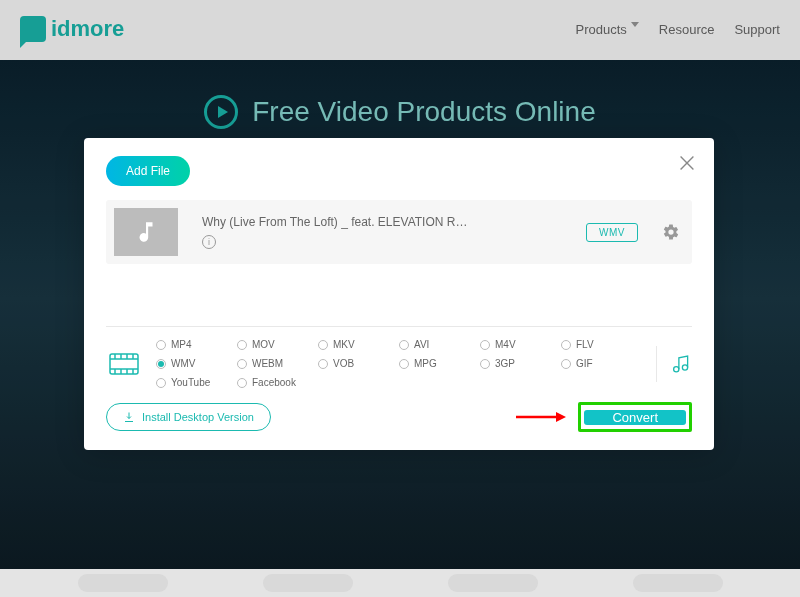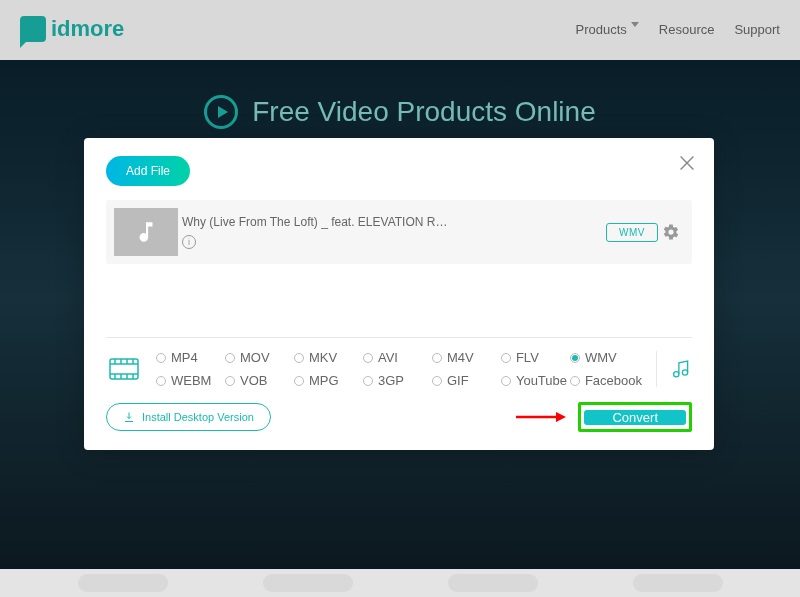--- a/index.html
+++ b/index.html
@@ -22,33 +22,33 @@
     .overlay { position: absolute; inset: 0; background: rgba(0,0,0,0.15); }
     
     .modal { position: absolute; top: 138px; left: 84px; width: 630px; height: 312px; background: #fff; border-radius: 4px; box-shadow: 0 4px 30px rgba(0,0,0,0.2); padding: 18px 22px; display: flex; flex-direction: column; }
     
     .close-x { position: absolute; top: 14px; right: 16px; width: 22px; height: 22px; cursor: pointer; color: #888; }
     .close-x svg { width: 100%; height: 100%; }
     
     .add-file-btn { background: linear-gradient(90deg, #00b6e4, #00d2a8); color: #fff; font-size: 12px; padding: 8px 20px; border-radius: 18px; border: none; cursor: pointer; align-self: flex-start; }
     
     .file-list { margin-top: 14px; }
-    .file-row { background: #f6f6f6; border-radius: 3px; padding: 8px 12px 8px 8px; display: flex; align-items: center; gap: 4px; }
+    .file-row { background: #f6f6f6; border-radius: 3px; padding: 8px 12px 8px 8px; display: flex; align-items: center; gap: 24px; }
     .thumb { width: 64px; height: 48px; background: #bcbcbc; display: flex; align-items: center; justify-content: center; color: #fff; }
     .file-meta { flex: 1; display: flex; flex-direction: column; gap: 6px; }
     .file-name { font-size: 12px; color: #666; }
     .file-info-icon { width: 14px; height: 14px; border: 1px solid #999; border-radius: 50%; font-size: 9px; color: #999; display: inline-flex; align-items: center; justify-content: center; }
     .format-badge { border: 1px solid #1bbab0; color: #1bbab0; font-size: 10px; padding: 3px 12px; border-radius: 3px; cursor: pointer; letter-spacing: 0.5px; }
     .gear { width: 18px; height: 18px; cursor: pointer; color: #999; }
     
     .modal-spacer { flex: 1; }
     
     .format-section { border-top: 1px solid #e8e8e8; padding-top: 12px; display: flex; align-items: center; gap: 14px; }
     .video-icon-box { width: 36px; height: 36px; display: flex; align-items: center; justify-content: center; color: #1bbab0; }
-    .format-grid { flex: 1; display: grid; grid-template-columns: repeat(7, 1fr); row-gap: 8px; font-size: 13px; color: #666; }
+    .format-grid { flex: 1; display: grid; grid-template-columns: repeat(6, 1fr); row-gap: 8px; font-size: 10px; color: #666; }
     .fmt { display: flex; align-items: center; gap: 5px; cursor: pointer; }
     .radio-o { width: 10px; height: 10px; border: 1px solid #bbb; border-radius: 50%; display: inline-block; position: relative; }
     .radio-o.sel::after { content: ''; position: absolute; inset: 1px; background: #1bbab0; border-radius: 50%; }
     .audio-icon-box { width: 36px; height: 36px; display: flex; align-items: center; justify-content: center; color: #1bbab0; border-left: 1px solid #e8e8e8; padding-left: 14px; }
     
     .modal-footer { display: flex; align-items: center; margin-top: 14px; gap: 12px; }
     .install-btn { border: 1px solid #1bbab0; color: #1bbab0; background: #fff; font-size: 11px; padding: 7px 16px; border-radius: 18px; display: flex; align-items: center; gap: 7px; cursor: pointer; }
     .dl-icon { width: 12px; height: 12px; }
     .footer-spacer { flex: 1; }
     .arrow-annotation { width: 52px; height: 14px; position: relative; }

